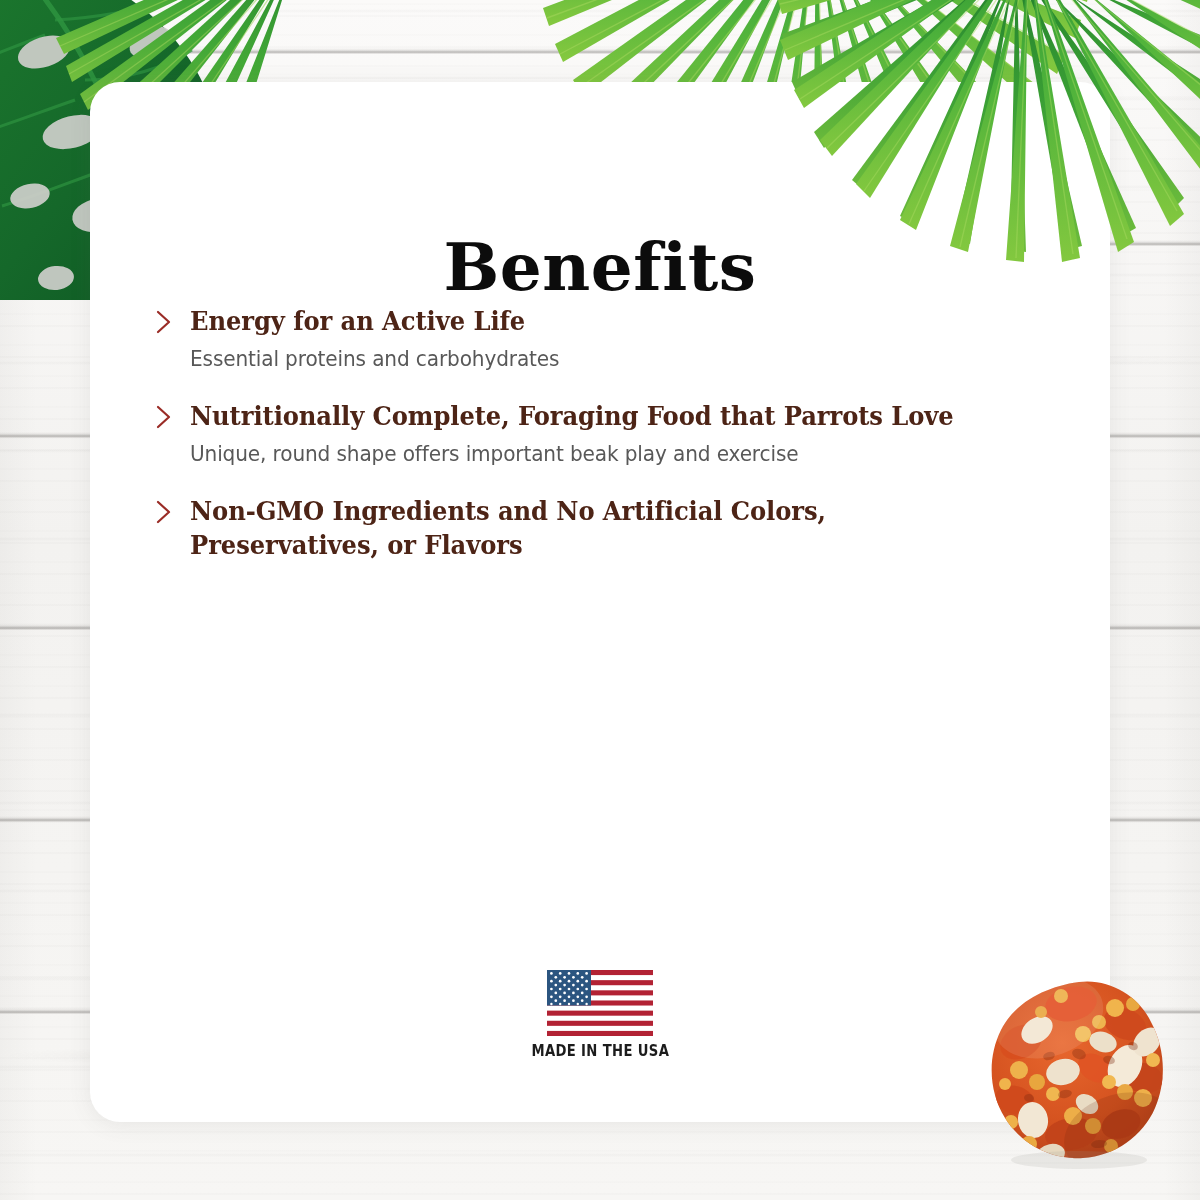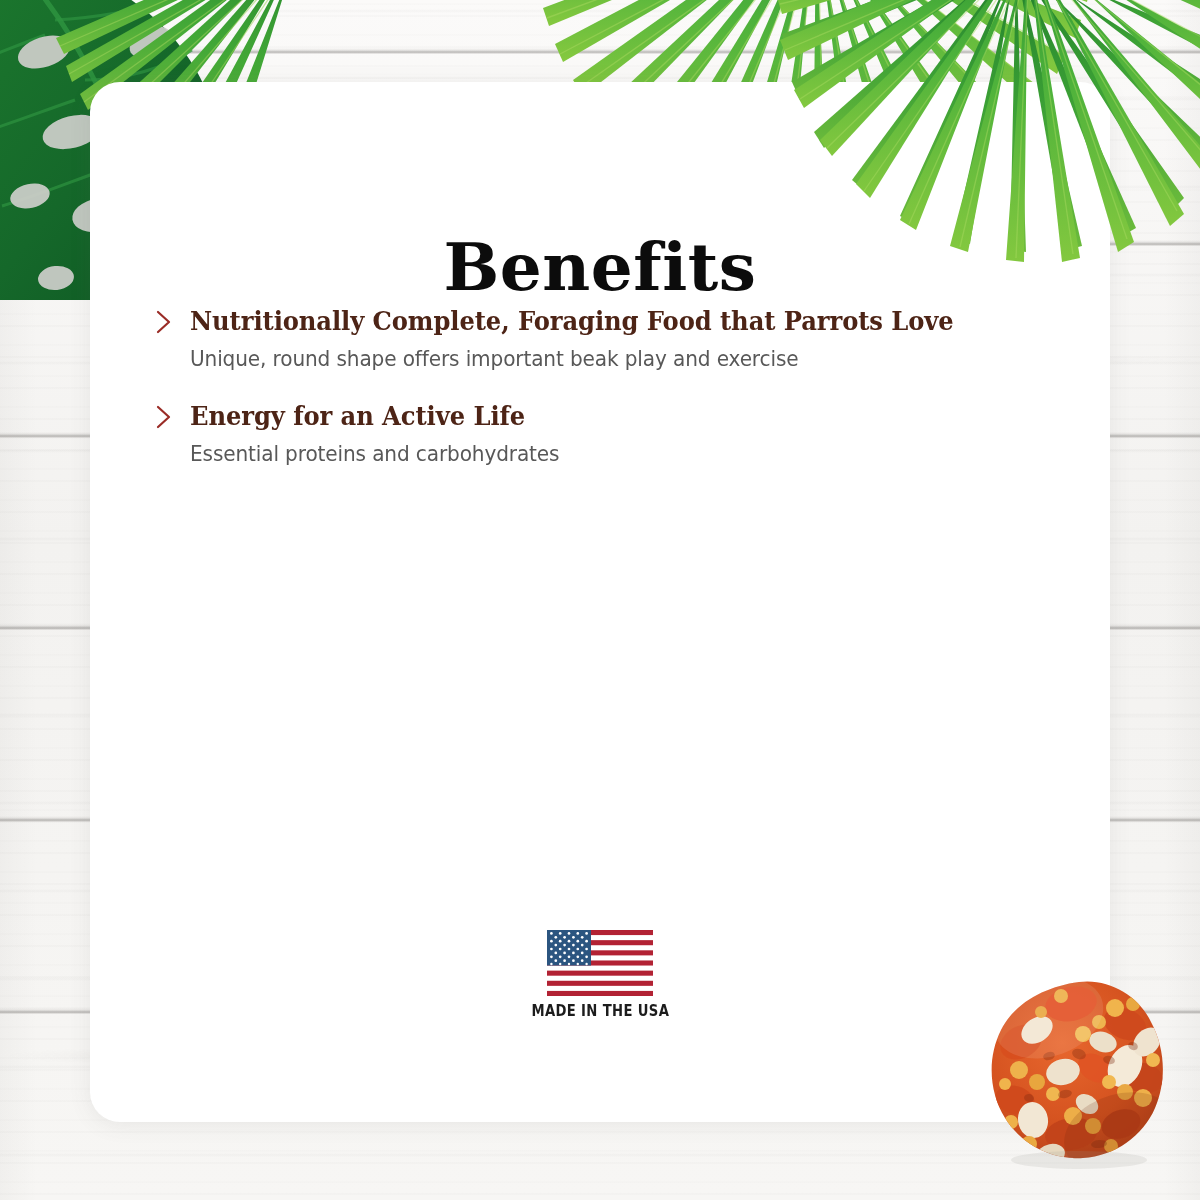--- a/index.html
+++ b/index.html
@@ -169,21 +169,21 @@
     margin: 7px 0 0 0;
     transform: scaleX(0.935);
     transform-origin: left center;
     letter-spacing: -0.15px;
   }
 
   
   .usa-badge {
     position: absolute;
     left: 0;
-    top: 848px;
+    top: 888px;
     width: 1020px;
     display: flex;
     flex-direction: column;
     align-items: center;
     justify-content: flex-end;
   }
   .flag {
     position: relative;
     width: 106px;
     height: 66px;
@@ -346,37 +346,46 @@
     <h1 class="page-title">Benefits</h1>
 
     <div class="benefits">
 
       <div class="benefit-item">
         <span class="chev-icon">
           <svg width="20" height="28" viewBox="0 0 20 28" xmlns="http://www.w3.org/2000/svg">
             <path d="M4 4 L15 14 L4 24" fill="none" stroke="#9A2C26" stroke-width="2.2" stroke-linecap="round" stroke-linejoin="round"></path>
           </svg>
         </span>
-        <p class="benefit-title">Nutritionally Complete, Foraging Food that Parrots Love</p>
-        <p class="benefit-sub">Unique, round shape offers important beak play and exercise</p>
+        <p class="benefit-title">Energy for an Active Life</p>
+        <p class="benefit-sub">Essential proteins and carbohydrates</p>
       </div>
 
       <div class="benefit-item">
         <span class="chev-icon">
           <svg width="20" height="28" viewBox="0 0 20 28" xmlns="http://www.w3.org/2000/svg">
             <path d="M4 4 L15 14 L4 24" fill="none" stroke="#9A2C26" stroke-width="2.2" stroke-linecap="round" stroke-linejoin="round"></path>
           </svg>
         </span>
-        <p class="benefit-title">Energy for an Active Life</p>
-        <p class="benefit-sub">Essential proteins and carbohydrates</p>
+        <p class="benefit-title">Nutritionally Complete, Foraging Food that Parrots Love</p>
+        <p class="benefit-sub">Unique, round shape offers important beak play and exercise</p>
       </div>
 
 
 
 
+      <div class="benefit-item">
+        <span class="chev-icon">
+          <svg width="20" height="28" viewBox="0 0 20 28" xmlns="http://www.w3.org/2000/svg">
+            <path d="M4 4 L15 14 L4 24" fill="none" stroke="#9A2C26" stroke-width="2.2" stroke-linecap="round" stroke-linejoin="round"></path>
+          </svg>
+        </span>
+        <p class="benefit-title">Non-GMO Ingredients and No Artificial Colors,
+Preservatives, or Flavors</p>
+      </div>
 
     </div>
 
     <div class="usa-badge">
       <span class="flag">
         <svg width="106" height="66" viewBox="0 0 106 66" xmlns="http://www.w3.org/2000/svg">
           <rect x="0" y="0" width="106" height="66" fill="#ffffff"></rect>
           <g fill="#B22234">
             <rect x="0" y="0" width="106" height="5.08"></rect>
             <rect x="0" y="10.15" width="106" height="5.08"></rect>

